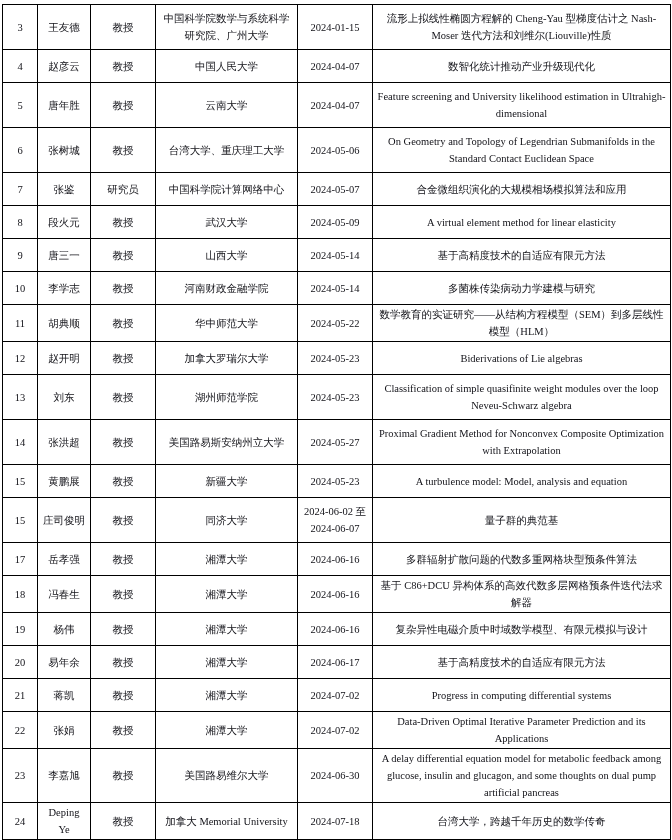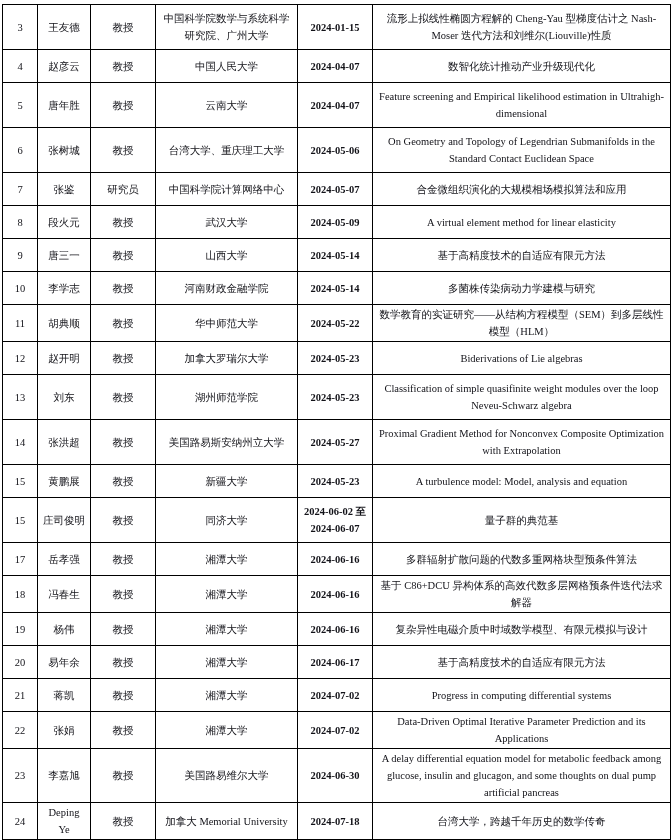--- a/index.html
+++ b/index.html
@@ -27,21 +27,21 @@
     line-height: 17px;
     overflow: hidden;
     word-break: break-word;
   }
   tr.row-single { height: 33px; }
   tr.row-tall   { height: 45px; }
   td.c-no    { }
   td.c-name  { }
   td.c-title { }
   td.c-inst  { }
-  td.c-date  { white-space: pre-line; font-weight: bold; }
+  td.c-date  { white-space: pre-line; }
   td.c-topic { }
 </style>
 </head>
 <body>
 
 <div class="page">
   <table class="visitors">
     <colgroup>
       <col style="width:35px">
       <col style="width:53px">
@@ -66,21 +66,21 @@
     <td class="c-inst">中国人民大学</td>
     <td class="c-date">2024-04-07</td>
     <td class="c-topic">数智化统计推动产业升级现代化</td>
   </tr>
         <tr class="row-tall">
     <td class="c-no">5</td>
     <td class="c-name">唐年胜</td>
     <td class="c-title">教授</td>
     <td class="c-inst">云南大学</td>
     <td class="c-date">2024-04-07</td>
-    <td class="c-topic">Feature screening and Empirical likelihood estimation in Ultrahigh-dimensional</td>
+    <td class="c-topic">Feature screening and University likelihood estimation in Ultrahigh-dimensional</td>
   </tr>
         <tr class="row-tall">
     <td class="c-no">6</td>
     <td class="c-name">张树城</td>
     <td class="c-title">教授</td>
     <td class="c-inst">台湾大学、重庆理工大学</td>
     <td class="c-date">2024-05-06</td>
     <td class="c-topic">On Geometry and Topology of Legendrian Submanifolds in the Standard Contact Euclidean Space</td>
   </tr>
         <tr class="row-single">

